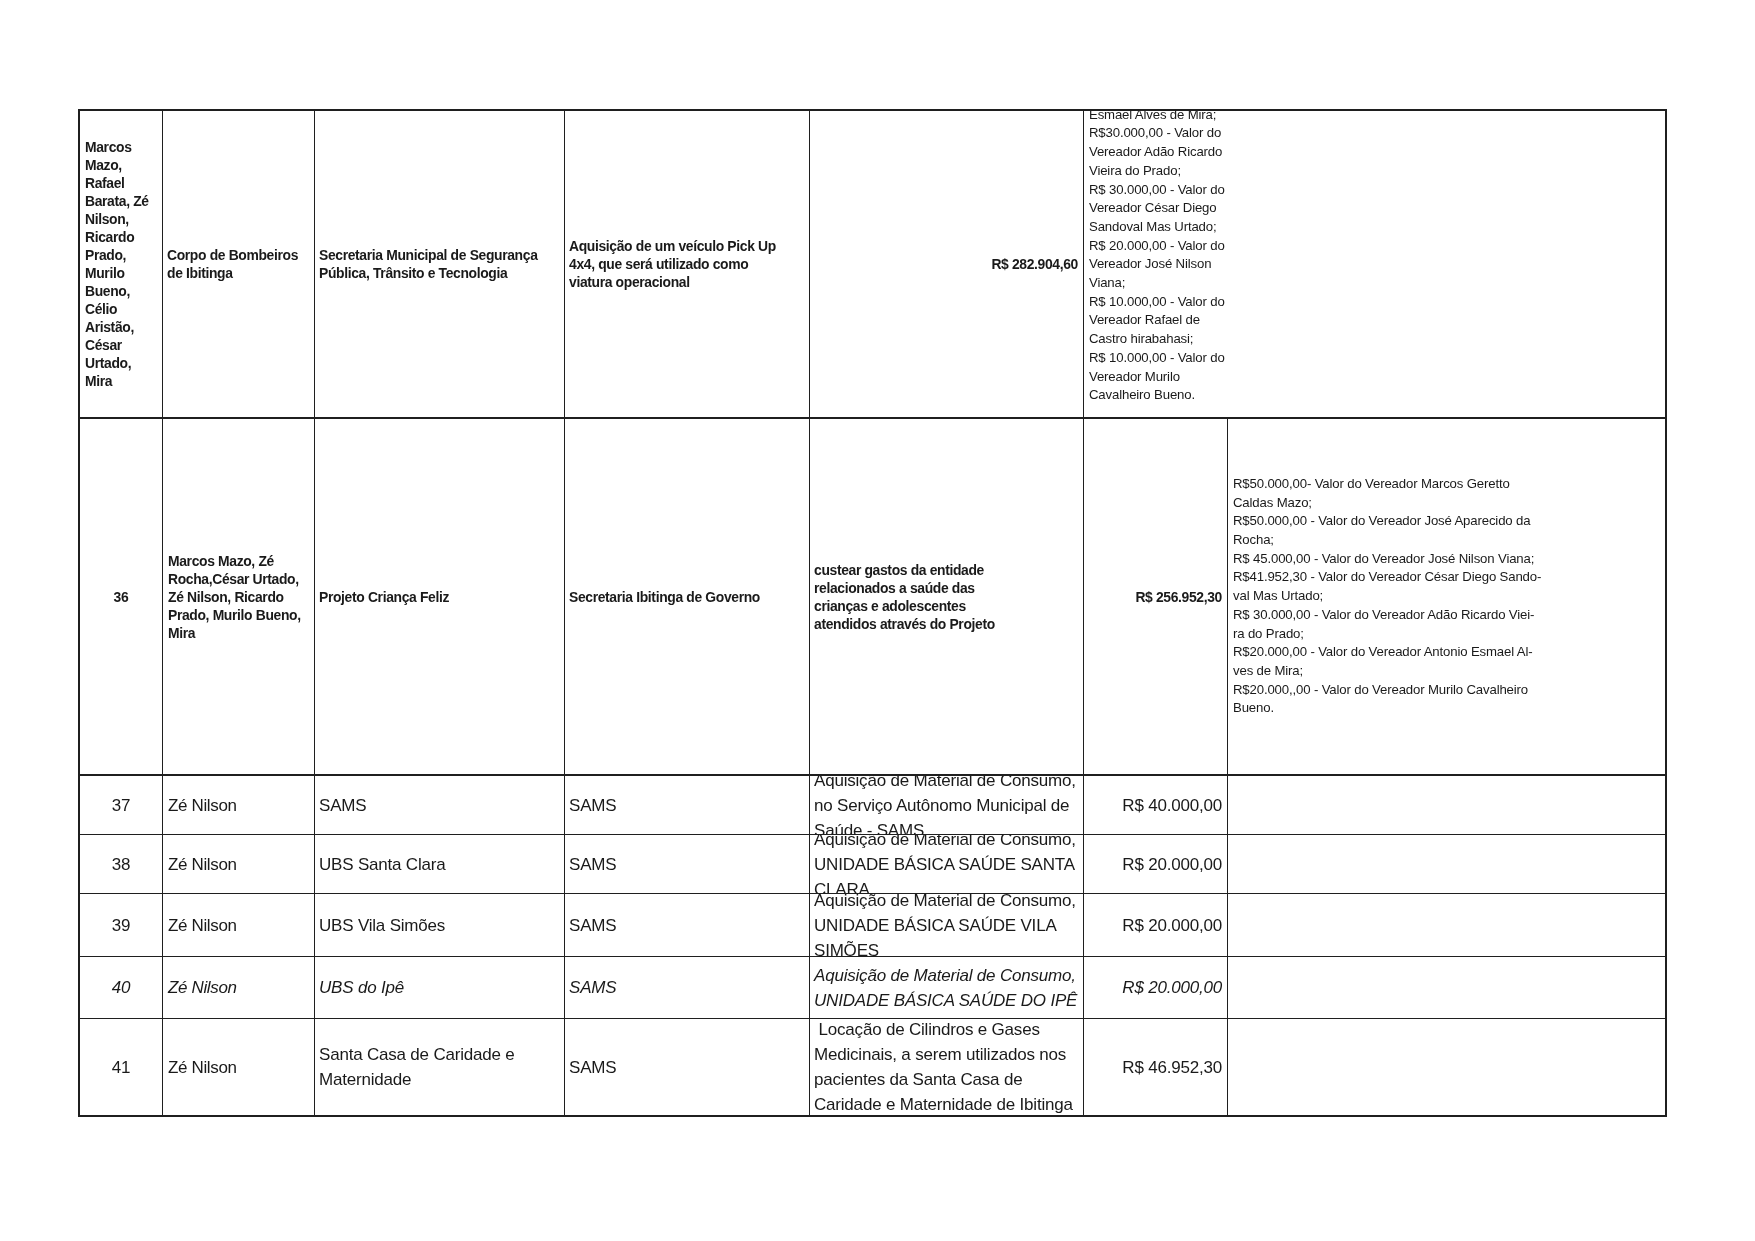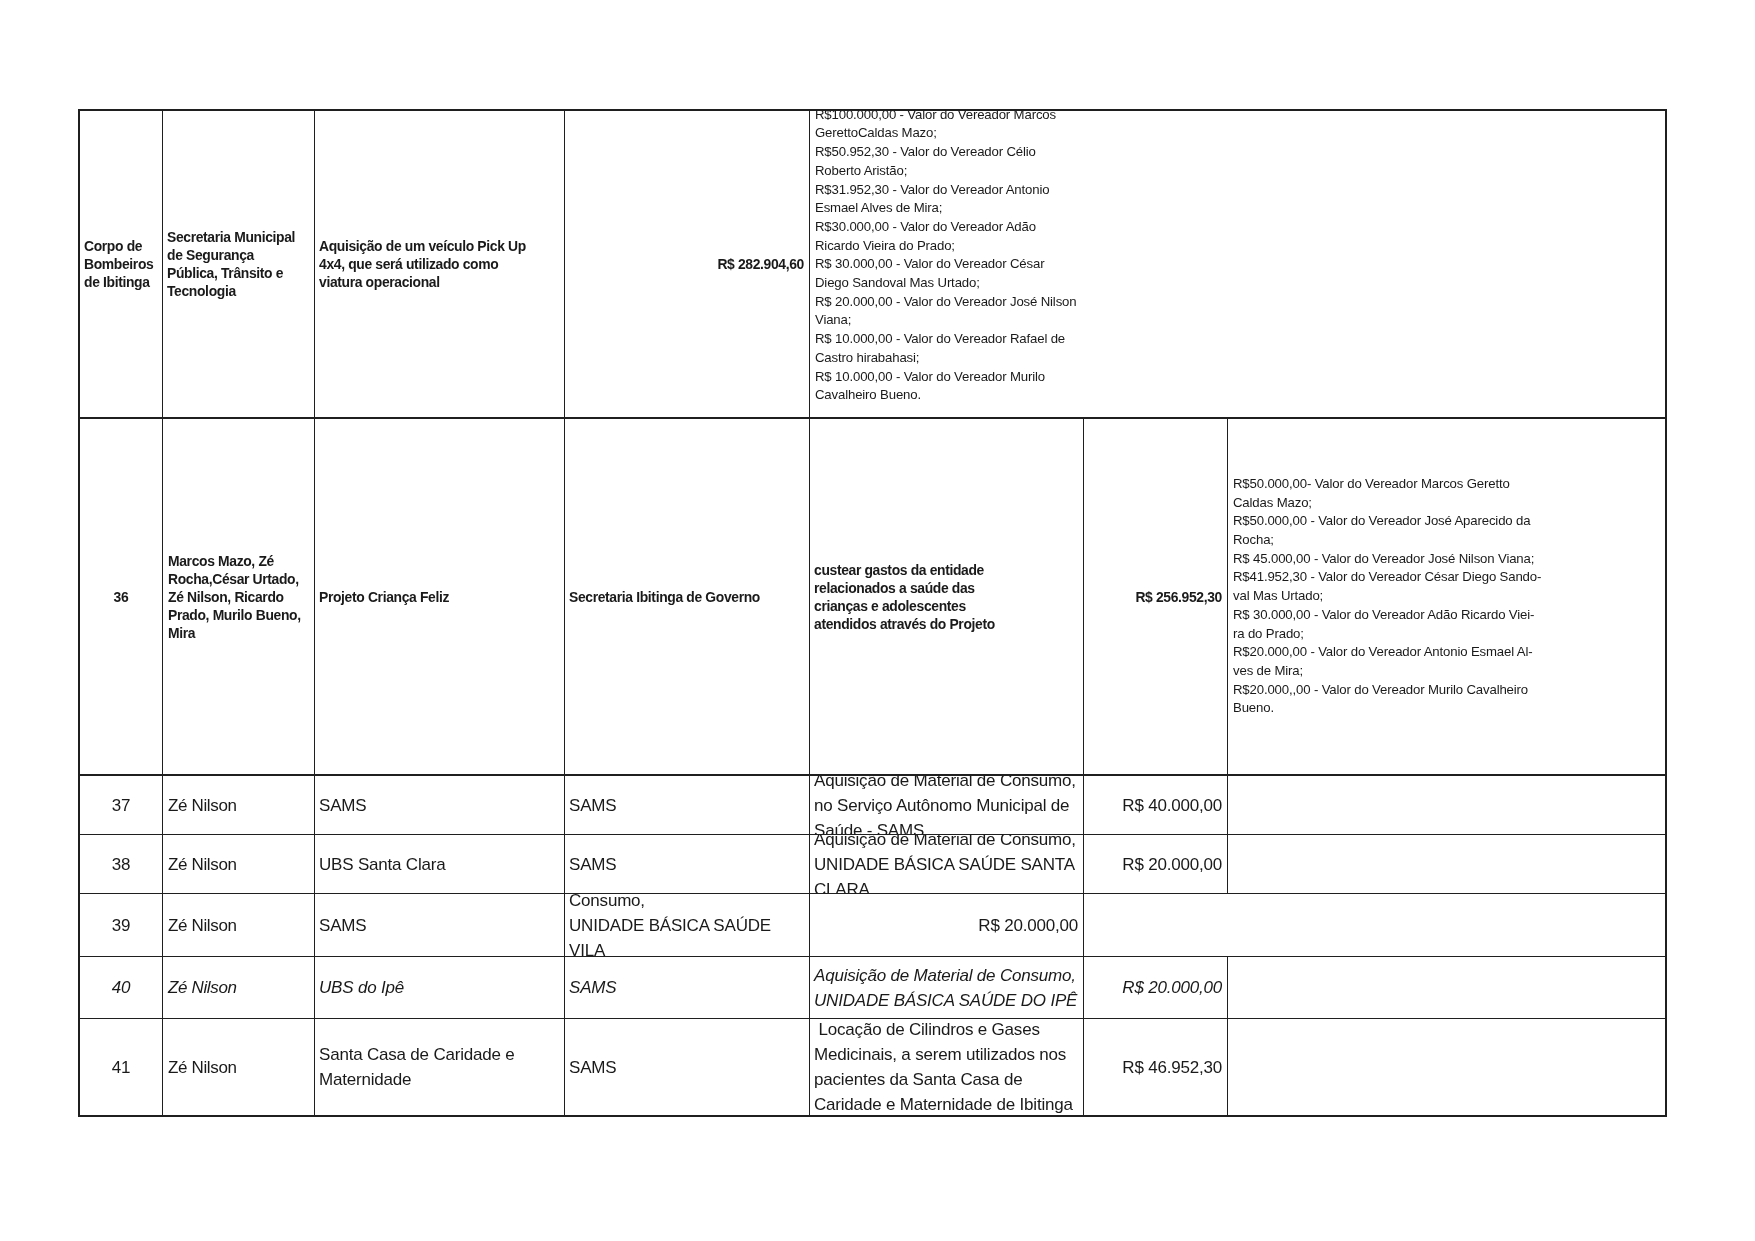--- a/index.html
+++ b/index.html
@@ -62,20 +62,25 @@
   }
   .row:nth-child(1) .c-det { justify-content: flex-end; padding-bottom: 12px; }
   .row:nth-child(2) .c-det { justify-content: center; }
 </style>
 </head>
 <body>
 
 <div class="page">
   <div class="emendas-table" id="emendas-table">
   <div class="row bold">
+    <div class="cell c-names">Marcos Mazo, Rafael
+Barata, Zé Nilson,
+Ricardo Prado, Murilo
+Bueno, Célio Aristão,
+César Urtado, Mira</div>
     <div class="cell c-ent">Corpo de Bombeiros de Ibitinga</div>
     <div class="cell c-secr">Secretaria Municipal de Segurança
 Pública, Trânsito e Tecnologia</div>
     <div class="cell c-obj">Aquisição de um veículo Pick Up
 4x4, que será utilizado como
 viatura operacional</div>
     <div class="cell c-val">R$ 282.904,60</div>
     <div class="cell c-det">R$100.000,00 - Valor do Vereador Marcos GerettoCaldas Mazo;
 R$50.952,30 - Valor do Vereador Célio Roberto Aristão;
 R$31.952,30 - Valor do Vereador Antonio Esmael Alves de Mira;
@@ -135,20 +140,21 @@
     <div class="cell c-obj">Aquisição de Material de Consumo,
 UNIDADE BÁSICA SAÚDE SANTA
 CLARA</div>
     <div class="cell c-val">R$ 20.000,00</div>
     <div class="cell c-det"></div>
   </div>
 
   <div class="row">
     <div class="cell c-num">39</div>
     <div class="cell c-names">Zé Nilson</div>
+    <div class="cell c-ent">UBS Vila Simões</div>
     <div class="cell c-secr">SAMS</div>
     <div class="cell c-obj">Aquisição de Material de Consumo,
 UNIDADE BÁSICA SAÚDE VILA
 SIMÕES</div>
     <div class="cell c-val">R$ 20.000,00</div>
     <div class="cell c-det"></div>
   </div>
 
   <div class="row">
     <div class="cell c-num">40</div>

